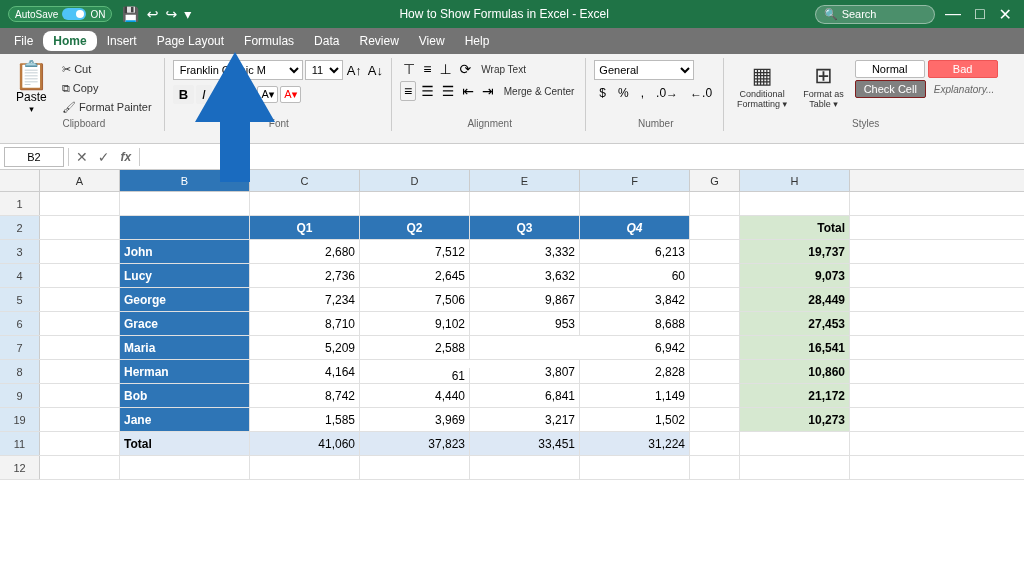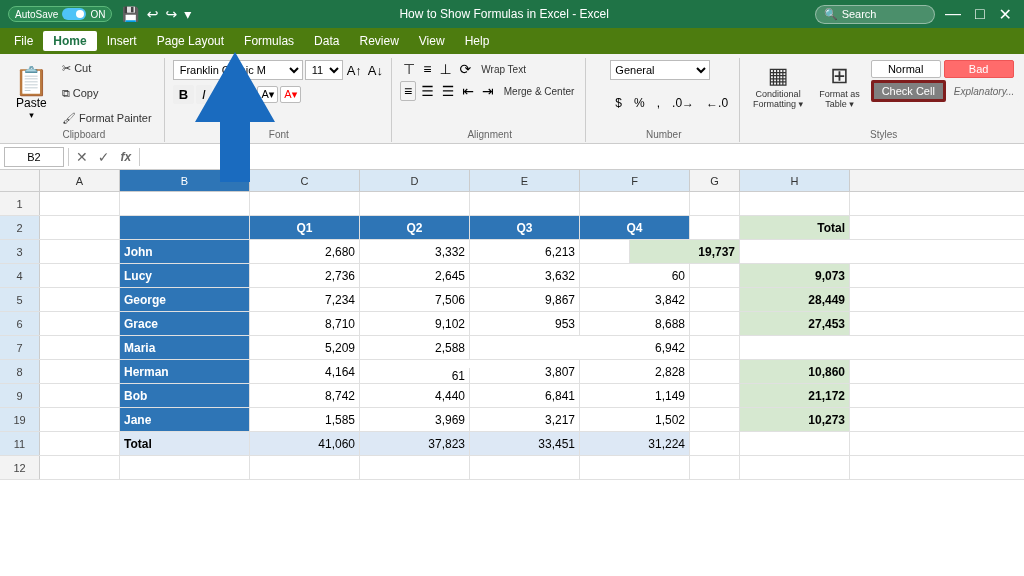--- a/index.html
+++ b/index.html
@@ -43,34 +43,34 @@
       right: 2px;
       top: 2px;
       width: 8px;
       height: 8px;
       background: white;
       border-radius: 50%;
     }
 
     
     #menu-bar {
-      background: #4d7c0f;
+      background: #737373;
       height: 26px;
       display: flex;
       align-items: center;
       padding: 0 4px;
       color: white;
       font-size: 12px;
     }
     .menu-item {
       padding: 3px 10px;
       cursor: pointer;
       border-radius: 2px;
     }
-    .menu-item.active { background: white; color: #1f7346; font-weight: 600; }
+    .menu-item.active { background: white; color: #1f7346; font-weight: 600; border-radius: 8px; }
 
     
     #ribbon {
       background: #f3f3f3;
       border-bottom: 1px solid #ccc;
       padding: 4px 4px 0 4px;
       min-height: 90px;
     }
     .ribbon-groups {
       display: flex;
@@ -160,43 +160,42 @@
       padding: 2px 8px;
       font-size: 11px;
       cursor: pointer;
       border-radius: 2px;
       min-width: 70px;
       text-align: center;
     }
     .check-cell-btn {
       background: #808080;
       color: white;
-      border: 3px solid #7f1d1d;
+      border: 1px solid #7f1d1d;
       padding: 2px 8px;
       font-size: 11px;
       cursor: pointer;
       border-radius: 2px;
     }
     .explanatory-btn {
       background: #f3f3f3;
       color: #666;
       border: 1px solid transparent;
       padding: 2px 4px;
       font-size: 10px;
       cursor: pointer;
       border-radius: 2px;
       font-style: italic;
     }
 
     
     .number-group-controls {
       display: flex;
       flex-direction: column;
-      gap: 14px;
-      margin-left: 16px;
+      gap: 4px;
     }
     .general-dropdown {
       width: 100px;
       height: 20px;
       font-size: 11px;
       border: 1px solid #bbb;
       background: white;
     }
 
     
@@ -415,21 +414,21 @@
 <div id="ribbon">
   <div class="ribbon-groups">
 
     <div class="ribbon-group">
       <div class="ribbon-controls">
         <div class="paste-btn">
           <span class="paste-icon">📋</span>
           <span style="font-size:12px;">Paste</span>
           <span style="font-size:9px;">▾</span>
         </div>
-        <div style="display:flex;flex-direction:column;gap:8px;">
+        <div style="display:flex;flex-direction:column;gap:2px;">
           <div class="ribbon-btn-small">
             <span>✂</span>
             <span>Cut</span>
           </div>
           <div class="ribbon-btn-small">
             <span>⧉</span>
             <span>Copy</span>
           </div>
           <div class="ribbon-btn-small">
             <span>🖌</span>
@@ -566,30 +565,31 @@
     <div class="cell empty" style="width:110px;min-width:110px;"></div>
   </div>
 
   <div class="spreadsheet-row">
     <div class="row-num highlighted">2</div>
     <div class="cell empty" style="width:80px;min-width:80px;"></div>
     <div class="cell header-cell" style="width:130px;min-width:130px;"></div>
     <div class="cell header-cell" style="width:110px;min-width:110px;">Q1</div>
     <div class="cell header-cell" style="width:110px;min-width:110px;text-align:right;">Q2</div>
     <div class="cell header-cell" style="width:110px;min-width:110px;">Q3</div>
-    <div class="cell header-cell" style="width:110px;min-width:110px;">Q4</div>
+    <div class="cell header-cell" style="width:110px;min-width:110px;font-style:italic;">Q4</div>
     <div class="cell empty" style="width:50px;min-width:50px;"></div>
     <div class="cell g-col" style="width:110px;min-width:110px;">Total</div>
   </div>
 
   <div class="spreadsheet-row">
     <div class="row-num highlighted">3</div>
     <div class="cell empty" style="width:80px;min-width:80px;"></div>
     <div class="cell name-cell" style="width:130px;min-width:130px;">John</div>
     <div class="cell data-cell" style="width:110px;min-width:110px;">2,680</div>
+    <div class="cell data-cell" style="width:110px;min-width:110px;">7,512</div>
     <div class="cell data-cell" style="width:110px;min-width:110px;">3,332</div>
     <div class="cell data-cell" style="width:110px;min-width:110px;">6,213</div>
     <div class="cell empty" style="width:50px;min-width:50px;"></div>
     <div class="cell g-col" style="width:110px;min-width:110px;">19,737</div>
   </div>
 
   <div class="spreadsheet-row">
     <div class="row-num highlighted">4</div>
     <div class="cell empty" style="width:80px;min-width:80px;"></div>
     <div class="cell name-cell" style="width:130px;min-width:130px;">Lucy</div>
@@ -627,20 +627,21 @@
 
   <div class="spreadsheet-row">
     <div class="row-num highlighted">7</div>
     <div class="cell empty" style="width:80px;min-width:80px;"></div>
     <div class="cell name-cell" style="width:130px;min-width:130px;">Maria</div>
     <div class="cell data-cell" style="width:110px;min-width:110px;">5,209</div>
     <div class="cell data-cell" style="width:110px;min-width:110px;">2,588</div>
     <div class="cell data-cell" style="width:110px;min-width:110px;margin-top:24px;">1,802</div>
     <div class="cell data-cell" style="width:110px;min-width:110px;">6,942</div>
     <div class="cell empty" style="width:50px;min-width:50px;"></div>
+    <div class="cell g-col" style="width:110px;min-width:110px;">16,541</div>
   </div>
 
   <div class="spreadsheet-row">
     <div class="row-num highlighted">8</div>
     <div class="cell empty" style="width:80px;min-width:80px;"></div>
     <div class="cell name-cell" style="width:130px;min-width:130px;">Herman</div>
     <div class="cell data-cell" style="width:110px;min-width:110px;">4,164</div>
     <div class="cell data-cell" style="width:110px;min-width:110px;margin-top:8px;">61</div>
     <div class="cell data-cell" style="width:110px;min-width:110px;">3,807</div>
     <div class="cell data-cell" style="width:110px;min-width:110px;">2,828</div>

